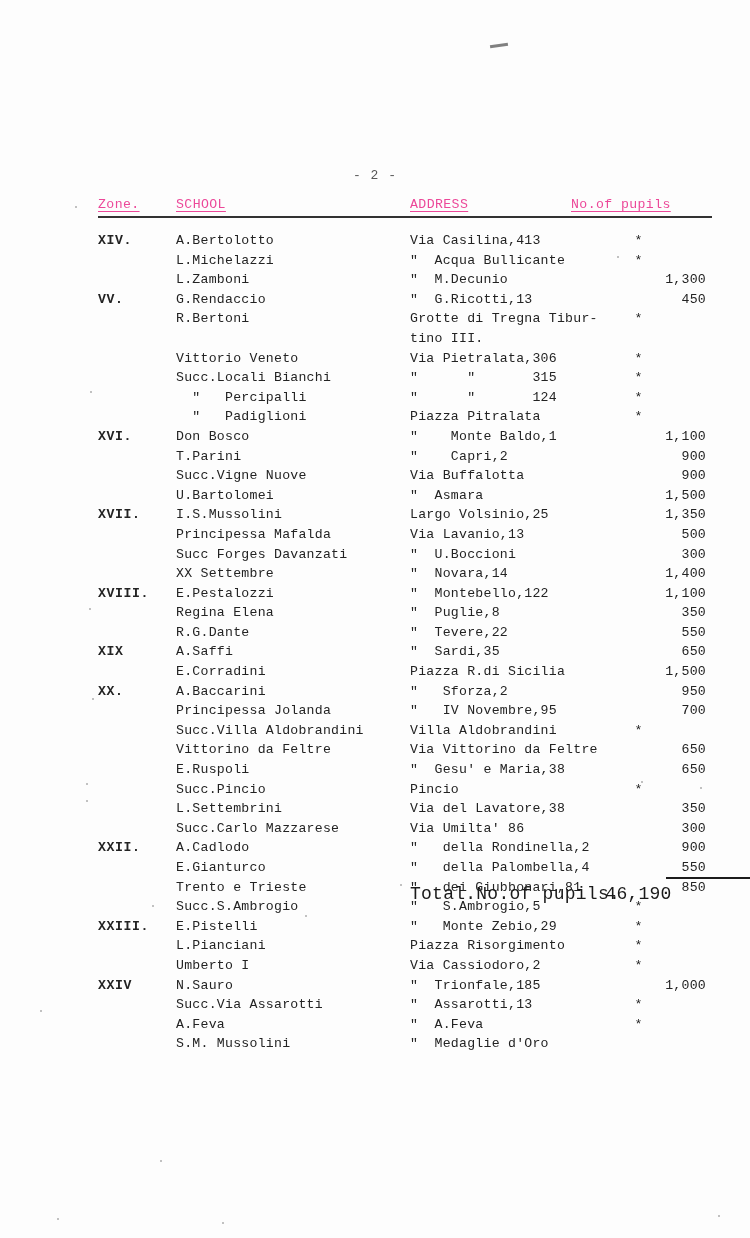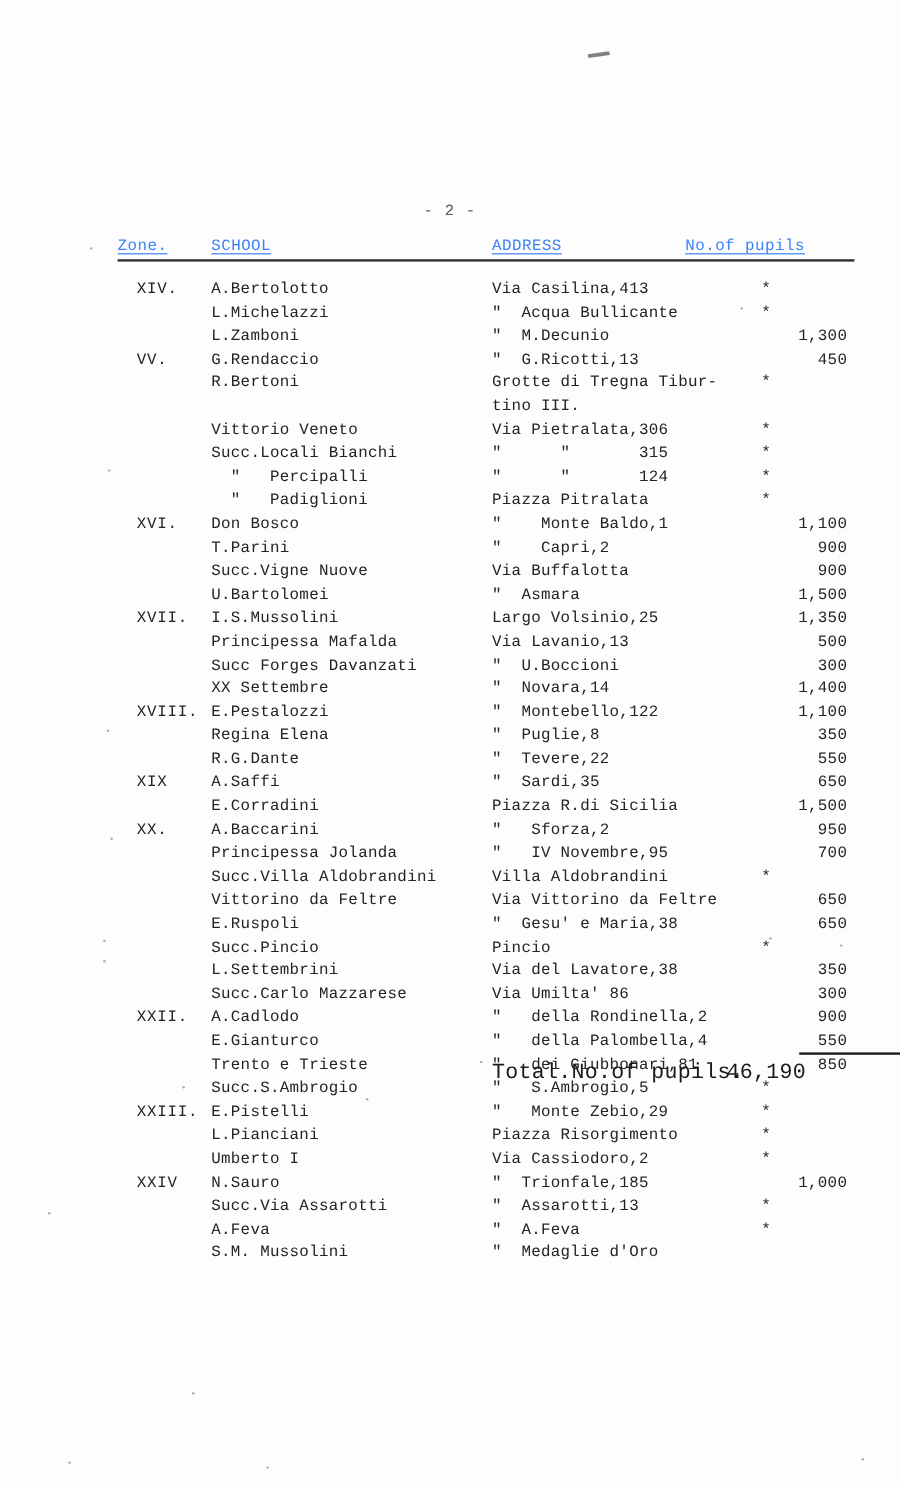--- a/index.html
+++ b/index.html
@@ -56,21 +56,21 @@
 
   
   .table-head {
     position: absolute;
     left: 98px;
     top: 197px;
     width: 614px;
     height: 20px;
     font-size: 13.2px;
     letter-spacing: .4px;
-    color: #3b82f6;
+    color: #ec4899;
   }
   .th {
     position: absolute;
     top: 0;
     white-space: pre;
     text-decoration: underline;
     text-underline-offset: 3px;
   }
   .th-zone    { left: 0px; }
   .th-school  { left: 78px; }
@@ -98,25 +98,25 @@
     letter-spacing: .25px;
     color: #232323;
   }
   .row {
     position: relative;
     height: 19.6px;
     white-space: pre;
   }
   .c-zone {
     position: absolute;
-    left: 16px;
+    left: 0px;
     top: 0;
     width: 74px;
     white-space: pre;
-    font-weight: 400;
+    font-weight: 700;
     letter-spacing: .6px;
   }
   .c-school {
     position: absolute;
     left: 78px;
     top: 0;
     white-space: pre;
   }
   .c-address {
     position: absolute;

